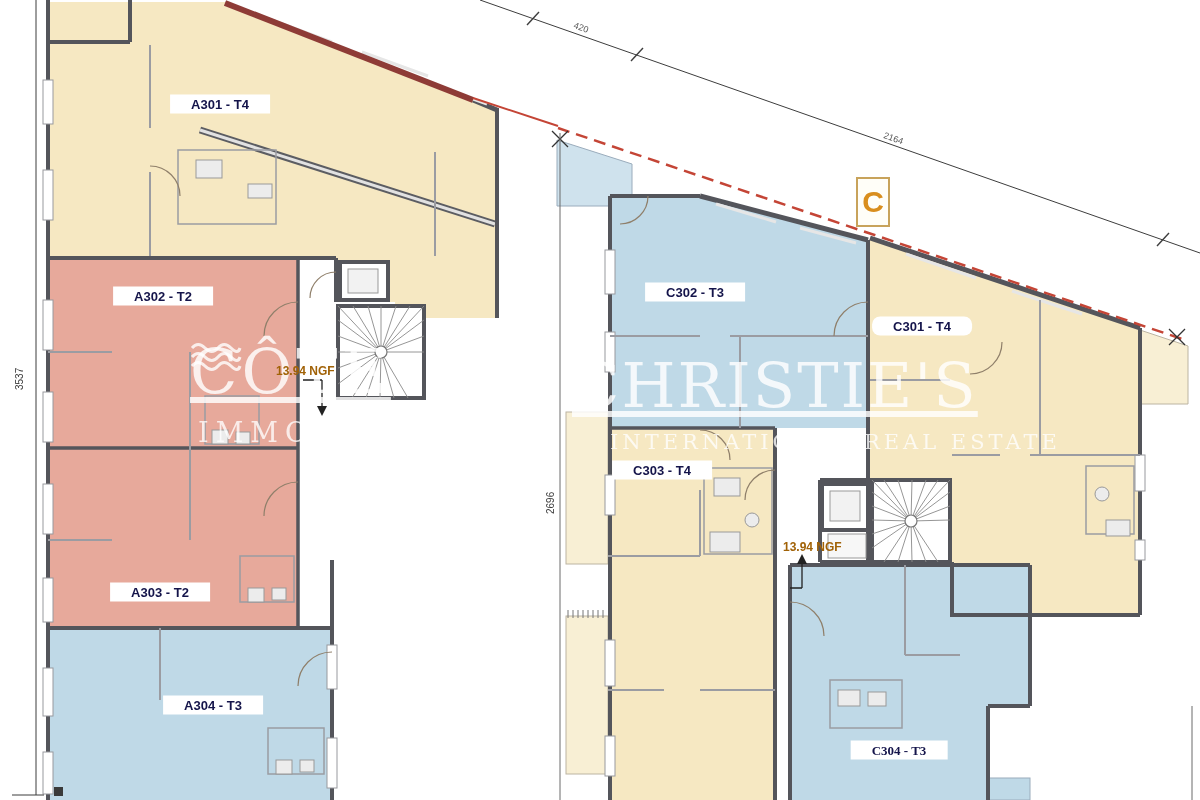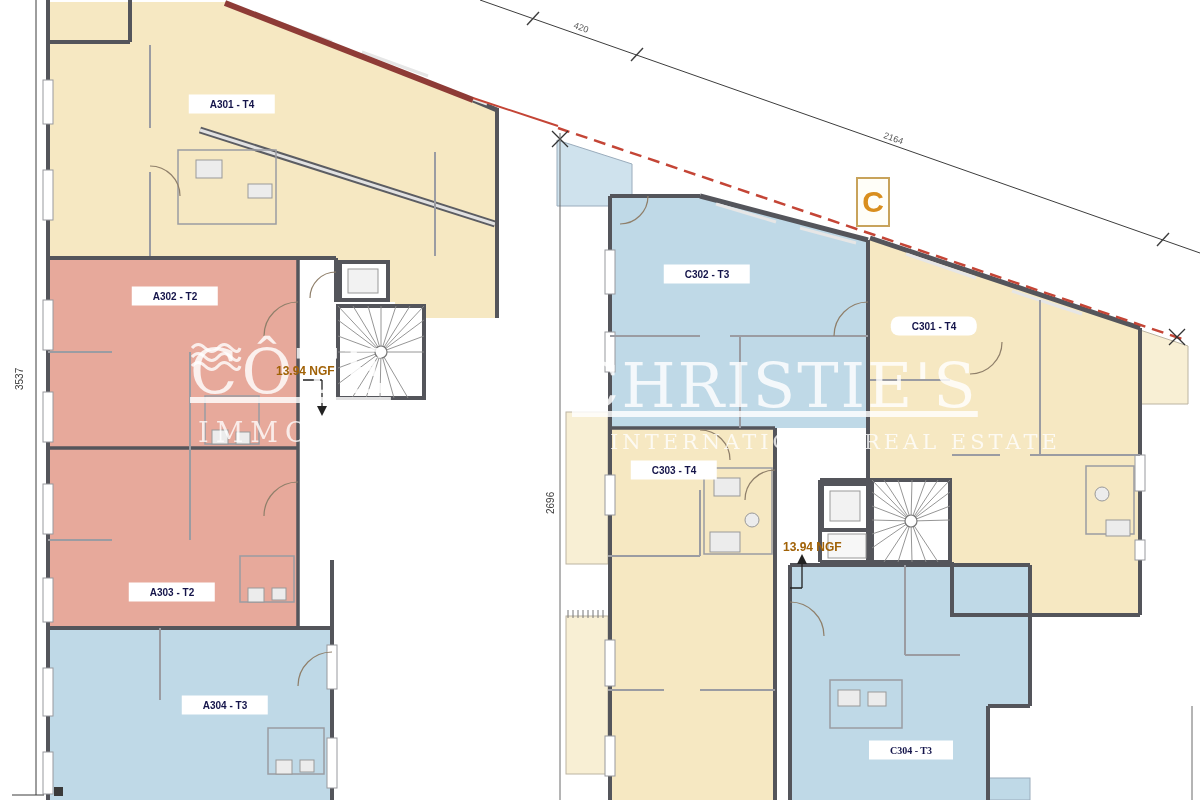--- a/index.html
+++ b/index.html
@@ -1,21 +1,21 @@
 <!DOCTYPE html>
 <html><head>
 <meta charset="utf-8">
 <style>
   html,body{margin:0;padding:0;background:#fff;}
   .stage{position:relative;width:1200px;height:800px;background:#fff;overflow:hidden;
          font-family:"Liberation Sans",sans-serif;}
   .stage svg{position:absolute;left:0;top:0;}
   .unit-label{position:absolute;transform:translate(-50%,-50%);background:#fff;
-age    border:1.6px solid #1c1c1c;padding:1px 21px;font-size:10px;font-weight:bold;
-    color:#14144a;white-space:nowrap;z-index:6;line-height:17px;margin-left:12px;}
+age    border:1.6px solid #1c1c1c;padding:1px 21px;font-size:13px;font-weight:bold;
+    color:#14144a;white-space:nowrap;z-index:6;line-height:17px;}
   .ngf{position:absolute;font-size:12px;font-weight:bold;color:#a16207;z-index:6;white-space:nowrap;}
   .dim{position:absolute;font-size:10px;color:#3c3c3c;z-index:4;white-space:nowrap;}
   .dim.rot-l{transform:rotate(-90deg);transform-origin:top left;}
   .dim.rot-d{transform:rotate(19.5deg);transform-origin:left center;font-size:9px;color:#555;}
   .marker-c{position:absolute;left:856px;top:177px;width:30px;height:46px;
     border:2px solid #C8A35B;background:#FFFEF8;color:#D98E1E;display:flex;
     align-items:center;justify-content:center;font-size:30px;font-weight:bold;z-index:6;}
   .wm{position:absolute;z-index:5;pointer-events:none;}
   .wm-big{font-family:"DejaVu Serif",serif;font-size:62px;line-height:60px;
     letter-spacing:4px;color:rgba(255,255,255,0.82);white-space:nowrap;text-decoration:underline;}
@@ -297,21 +297,21 @@
   <div class="wm wm-right" style="left:572px;top:356px;">
     <div class="wm-big" style="letter-spacing:2px;">CHRISTIE'S</div>
     <span class="wm-sub">INTERNATIONAL REAL ESTATE</span>
   </div>
 
   <div class="unit-label" style="left:220px;top:104px;">A301 - T4</div>
   <div class="unit-label" style="left:163px;top:296px;">A302 - T2</div>
   <div class="unit-label" style="left:160px;top:592px;">A303 - T2</div>
   <div class="unit-label" style="left:213px;top:705px;">A304 - T3</div>
   <div class="unit-label" style="left:922px;top:326px;border-radius:8px;">C301 - T4</div>
-  <div class="unit-label" style="left:695px;top:274px;">C302 - T3</div>
+  <div class="unit-label" style="left:695px;top:292px;">C302 - T3</div>
   <div class="unit-label" style="left:662px;top:470px;">C303 - T4</div>
   <div class="unit-label" style="left:899px;top:750px;font-family:Liberation Serif, serif;">C304 - T3</div>
 
   <div class="marker-c">C</div>
   <div class="ngf" style="left:276px;top:364px;">13.94 NGF</div>
   <div class="ngf" style="left:783px;top:540px;">13.94 NGF</div>
 
   <div class="dim rot-l" style="left:14px;top:390px;">3537</div>
   <div class="dim rot-l" style="left:545px;top:514px;">2696</div>
   <div class="dim rot-d" style="left:574px;top:20px;">420</div>

